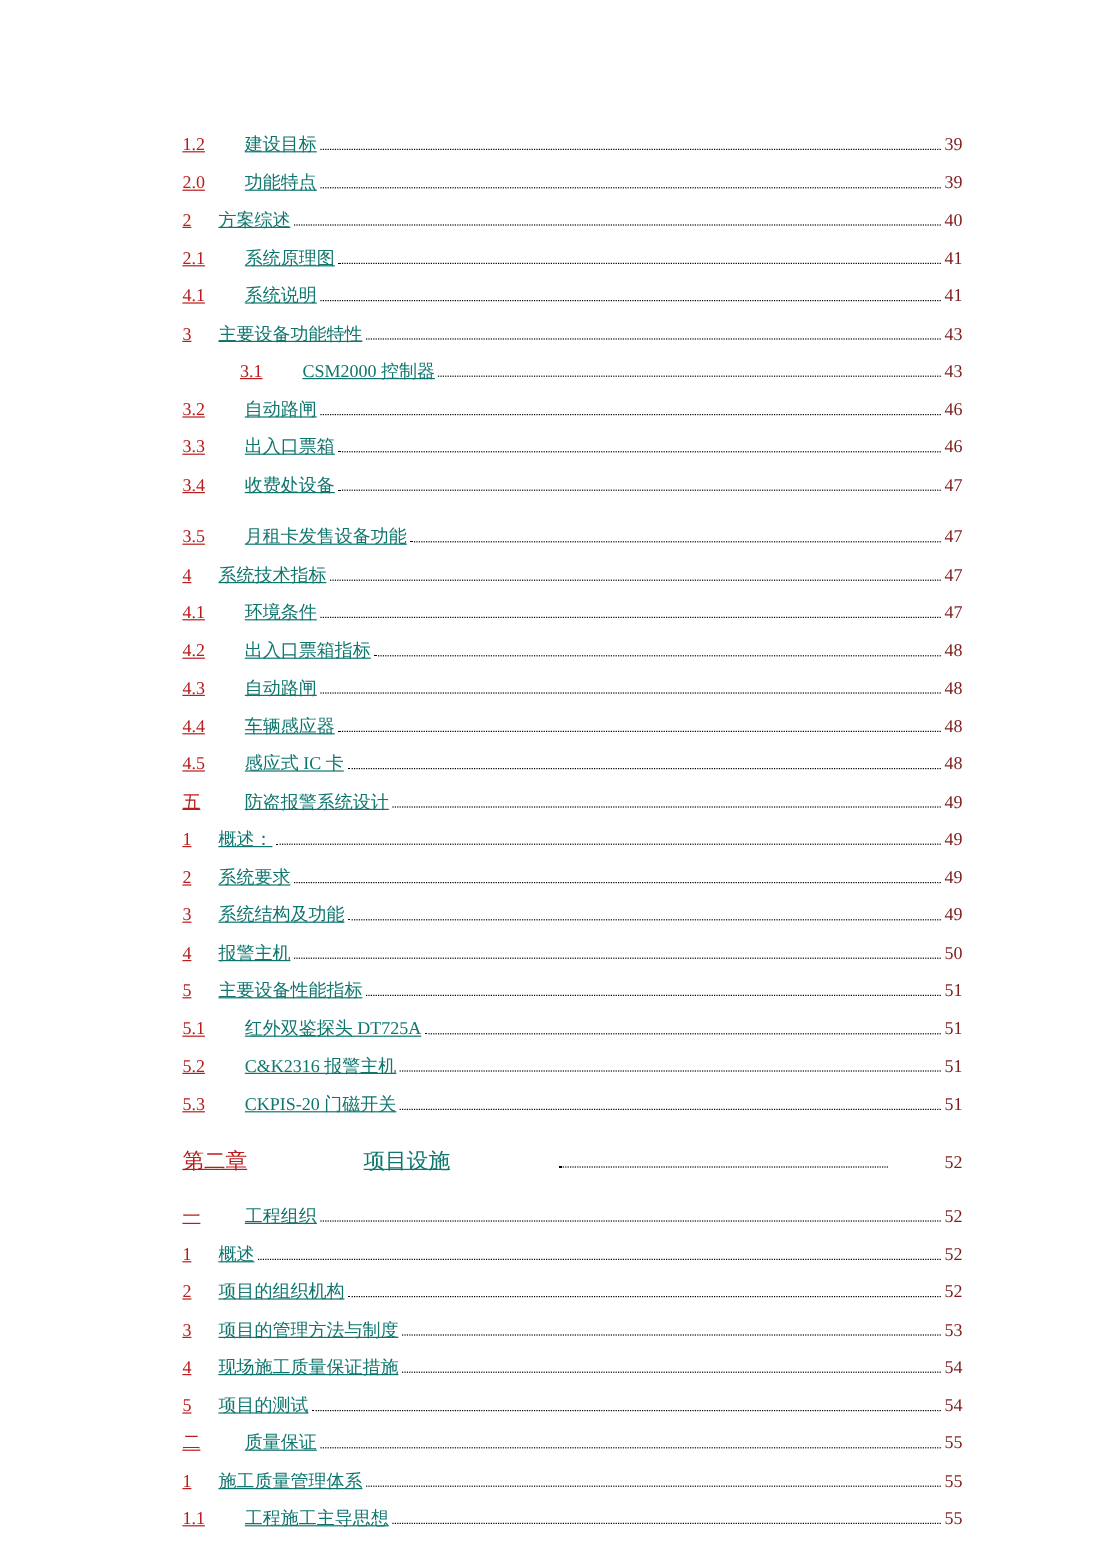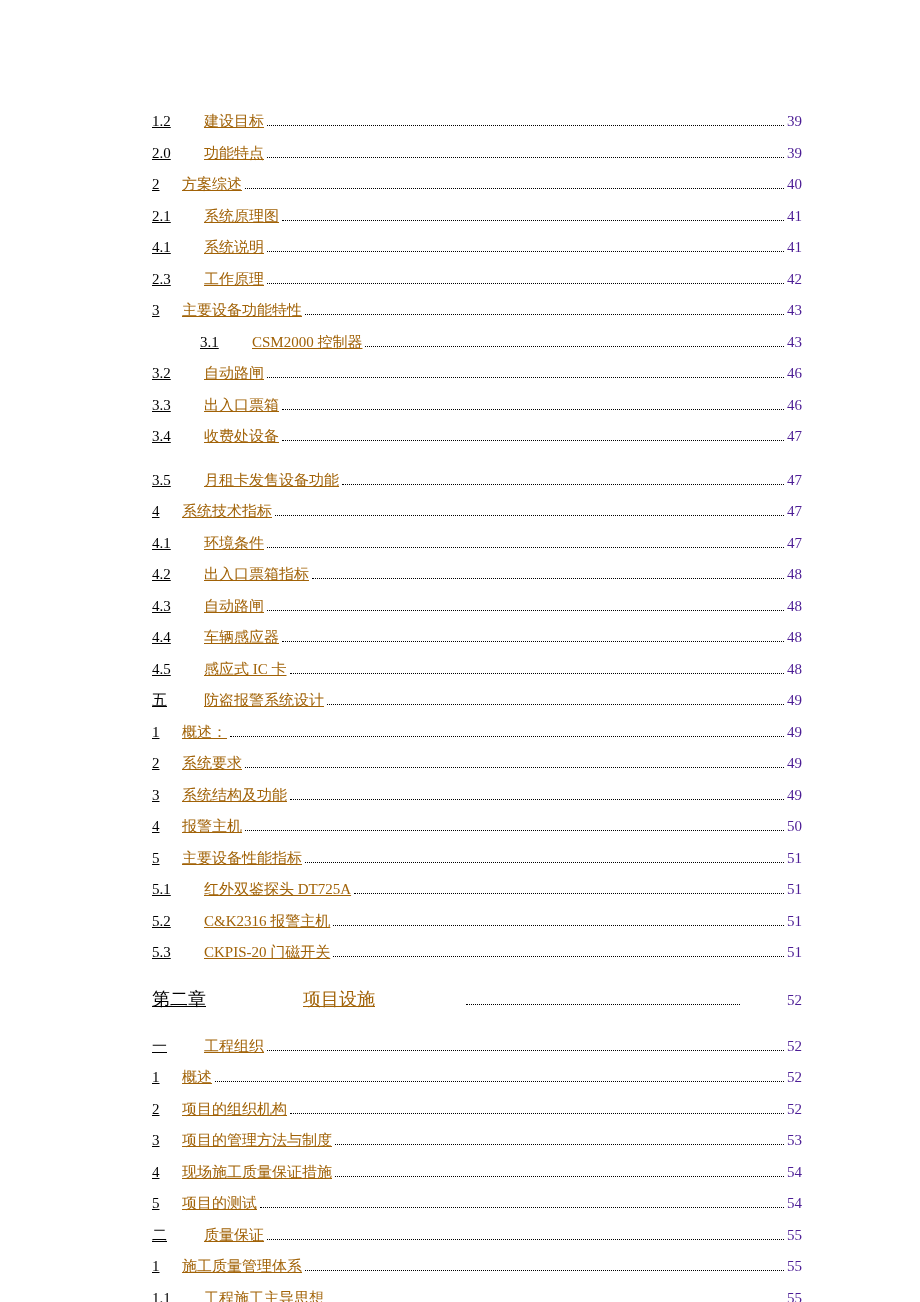--- a/index.html
+++ b/index.html
@@ -14,40 +14,40 @@
       padding: 110px 118px 80px 152px;
       box-sizing: border-box;
     }
     .toc-line {
       display: flex;
       align-items: baseline;
       margin-bottom: 9px;
       line-height: 1.5;
     }
     .toc-num {
-      color: #000000;
+      color: #b91c1c;
       text-decoration: underline;
       flex-shrink: 0;
       white-space: nowrap;
     }
     .toc-title {
-      color: #a16207;
+      color: #0f766e;
       text-decoration: underline;
       flex-shrink: 0;
       white-space: nowrap;
     }
     .dots {
       flex: 1;
       border-bottom: 1.5px dotted #000;
       margin: 0 3px 3px 3px;
       min-width: 10px;
       height: 0.8em;
     }
     .page-num {
-      color: #4c1d95;
+      color: #7f1d1d;
       flex-shrink: 0;
     }
     .chapter-line {
       display: flex;
       align-items: baseline;
       margin-top: 22px;
       margin-bottom: 22px;
       font-size: 18px;
       line-height: 1.5;
       gap: 44px;
@@ -89,26 +89,20 @@
         <span class="dots"></span>
         <span class="page-num">41</span>
       </div>
       <div class="toc-line">
         <a class="toc-num gap-num" style="min-width: 52px;">4.1</a>
         <a class="toc-title">系统说明</a>
         <span class="dots"></span>
         <span class="page-num">41</span>
       </div>
       <div class="toc-line">
-        <a class="toc-num gap-num" style="min-width: 52px;">2.3</a>
-        <a class="toc-title">工作原理</a>
-        <span class="dots"></span>
-        <span class="page-num">42</span>
-      </div>
-      <div class="toc-line">
         <a class="toc-num gap-num" style="min-width: 30px;">3</a>
         <a class="toc-title">主要设备功能特性</a>
         <span class="dots"></span>
         <span class="page-num">43</span>
       </div>
       <div class="toc-line">
         <a class="toc-num gap-num" style="min-width: 52px; margin-left: 48px;">3.1</a>
         <a class="toc-title">CSM2000 控制器</a>
         <span class="dots"></span>
         <span class="page-num">43</span>

